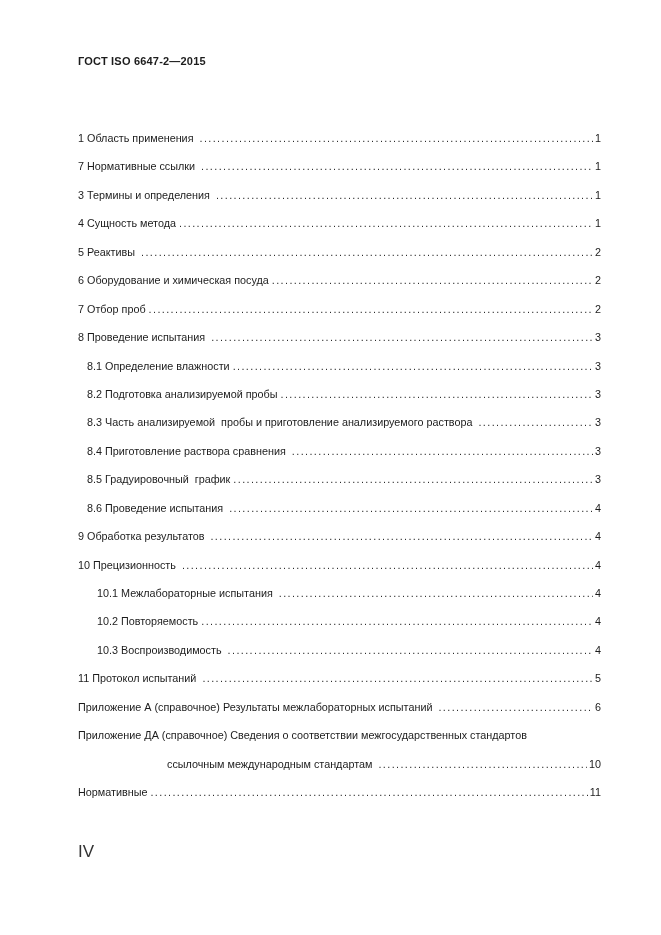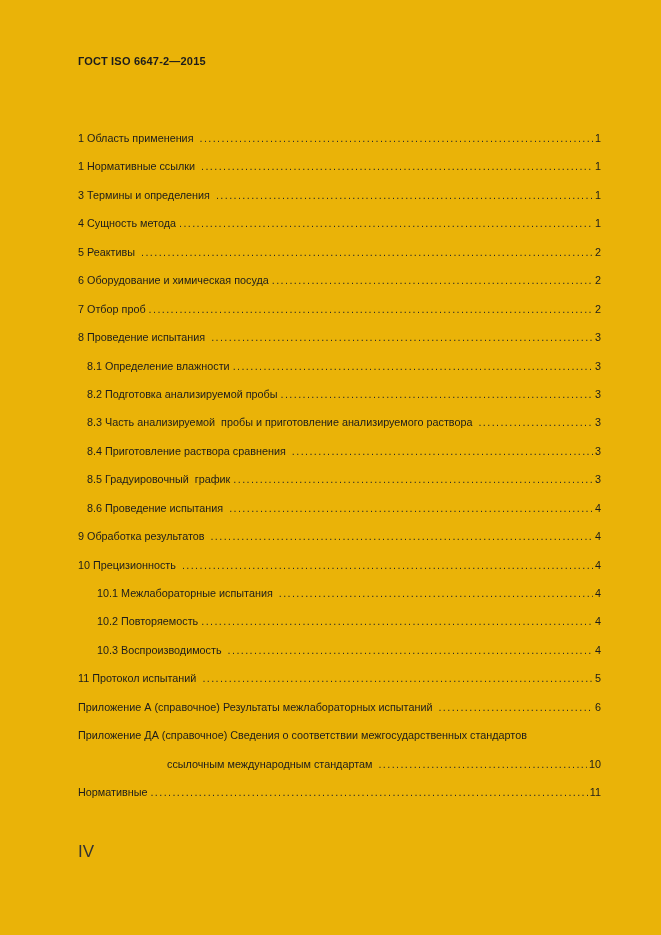--- a/index.html
+++ b/index.html
@@ -2,21 +2,21 @@
 <html lang="ru"><head>
 <meta charset="utf-8">
 <style>
   * { margin: 0; padding: 0; box-sizing: border-box; }
   html, body { background: #e8e8e8; }
   .page {
     position: relative;
     width: 661px;
     height: 935px;
     margin: 0 auto;
-    background: #eab308;
+    background: #ffffff;
     font-family: "Liberation Sans", sans-serif;
     color: #1c1c1c;
     overflow: hidden;
   }
   .doc-header {
     position: absolute;
     left: 78px;
     top: 55px;
     font-size: 11px;
     font-weight: bold;
@@ -87,21 +87,21 @@
   <div class="doc-header">ГОСТ ISO 6647-2—2015</div>
 
 
   <div class="toc">
       <div class="toc-row">
         <span class="toc-label">1 Область применения </span>
         <span class="toc-dots"></span>
         <span class="toc-page">1</span>
       </div>
       <div class="toc-row">
-        <span class="toc-label">1 Нормативные ссылки </span>
+        <span class="toc-label">7 Нормативные ссылки </span>
         <span class="toc-dots"></span>
         <span class="toc-page">1</span>
       </div>
       <div class="toc-row">
         <span class="toc-label">3 Термины и определения </span>
         <span class="toc-dots"></span>
         <span class="toc-page">1</span>
       </div>
       <div class="toc-row">
         <span class="toc-label">4 Сущность метода</span>

